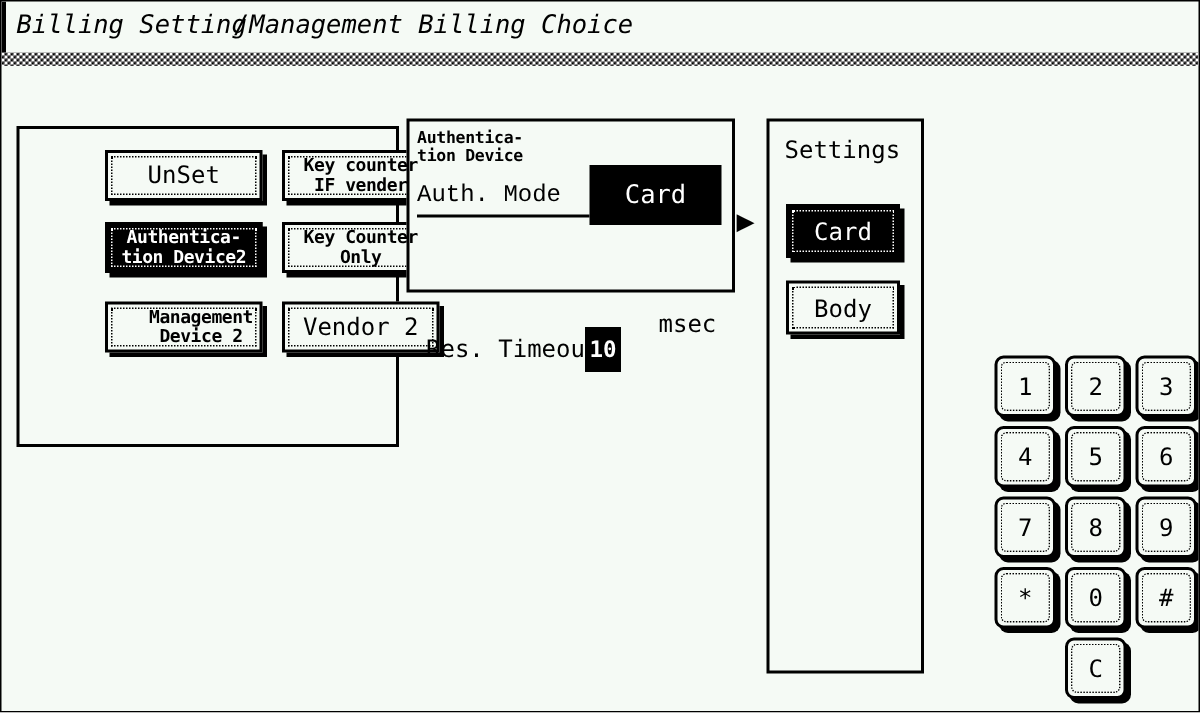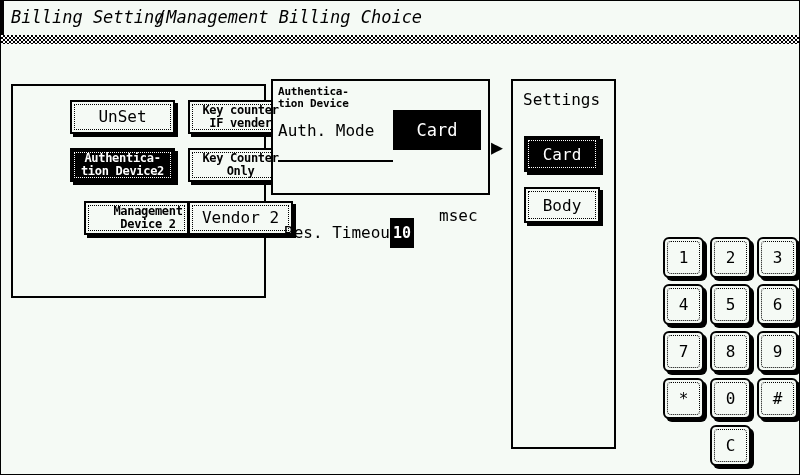--- a/index.html
+++ b/index.html
@@ -132,21 +132,21 @@
   .devbtn.selected {
     background: #000;
     color: #ffffff;
   }
   .devbtn.selected .inner { border-color: #ffffff; }
 
   #btn-unset     { left: 22px;  top: 99px;  width: 105px; height: 34px; }
   #btn-keyif     { left: 140px; top: 99px;  width: 105px; height: 34px; }
   #btn-authdev2  { left: 22px;  top: 147px; width: 105px; height: 34px; }
   #btn-keyonly   { left: 140px; top: 147px; width: 105px; height: 34px; }
-  #btn-mgmtdev2  { left: 36px;  top: 200px; width: 105px; height: 34px; padding-left: 23px; }
+  #btn-mgmtdev2  { left: 22px;  top: 200px; width: 105px; height: 34px; padding-left: 23px; }
   #btn-vendor2   { left: 140px; top: 200px; width: 105px; height: 34px; }
 
   #keycounter-note {
     position: absolute;
     left: 140px; top: 244px;
     width: 110px;
     text-align: center;
     font-size: 14px;
     color: #000;
     white-space: pre;
@@ -163,23 +163,24 @@
     color: #000;
     letter-spacing: -0.2px;
   }
   #auth-mode-label {
     position: absolute;
     left: 277px; top: 120px;
     width: 115px;
     font-size: 16px;
     color: #000;
     white-space: pre;
-    padding-bottom: 20px;
+    padding-bottom: 4px;
     border-bottom: 2px solid #000;
     box-sizing: border-box;
+    font-family: Liberation Mono, monospace;
   }
   #auth-mode-value {
     position: absolute;
     left: 392px; top: 109px;
     width: 88px; height: 40px;
     background: #000;
     color: #ffffff;
     display: flex;
     align-items: center;
     justify-content: center;

